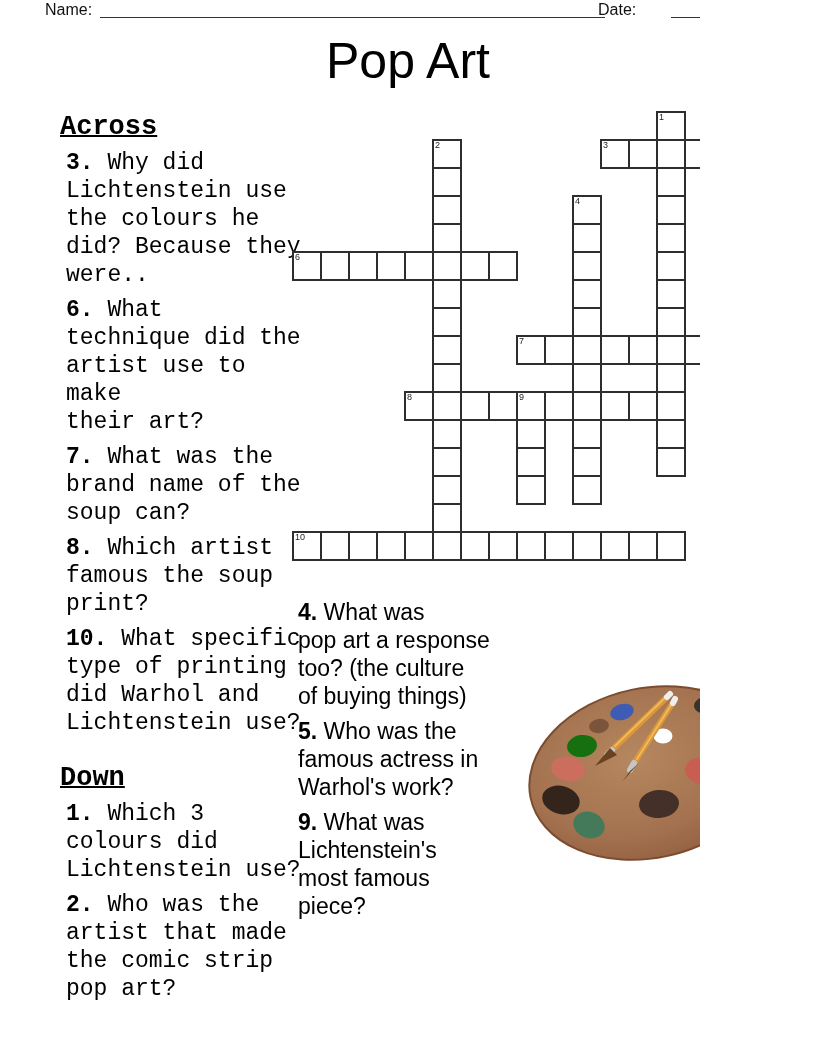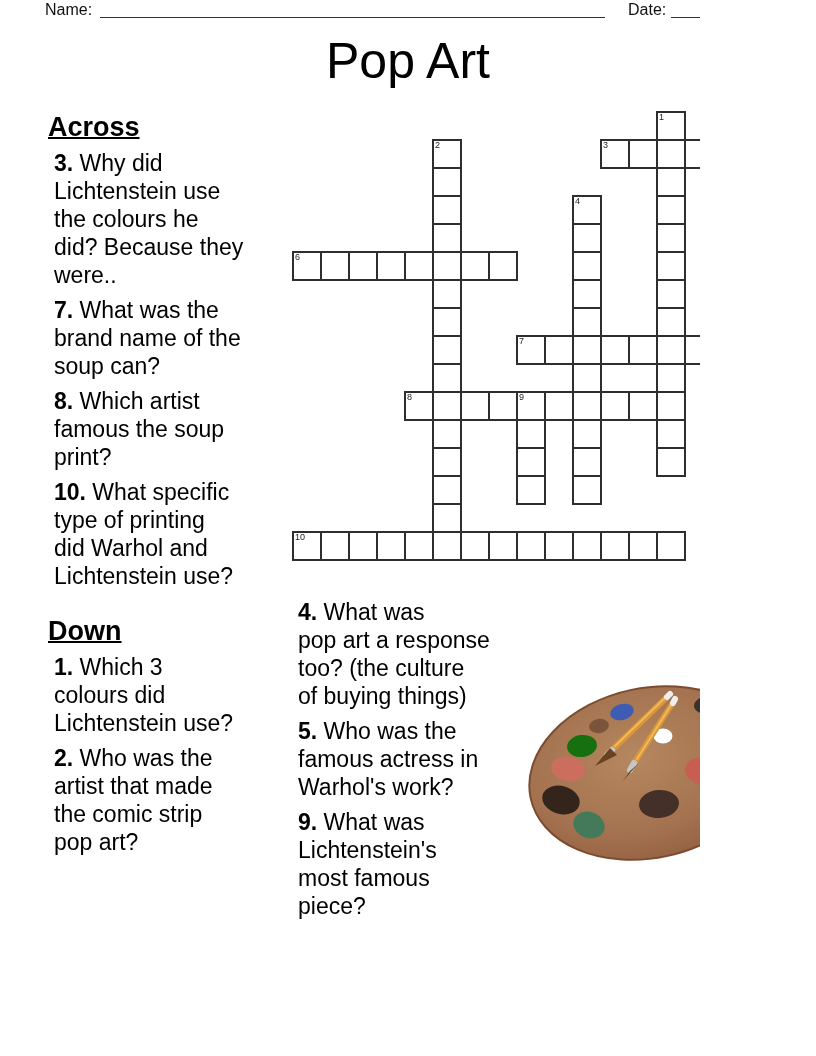--- a/index.html
+++ b/index.html
@@ -8,21 +8,21 @@
     font-family:"Liberation Sans","DejaVu Sans",sans-serif;color:#000;overflow:hidden;
   }
   
   .hdr-label{position:absolute;top:1px;font-size:16px;color:#111;}
   .hdr-line{position:absolute;border-bottom:1.6px solid #333;height:17px;}
   
   .title{position:absolute;top:30px;left:0;width:816px;text-align:center;
          font-size:50px;line-height:62px;color:#000;}
   
   .clue-col{position:absolute;font-size:23px;line-height:28px;color:#000;}
-  .col-left{left:48px;top:110px;width:245px;}
+  .col-left{left:60px;top:110px;width:245px;font-family:Liberation Mono, monospace;}
   .col-mid{left:292px;top:598px;width:245px;}
   .clue-heading{font-size:27px;font-weight:bold;line-height:34px;
                 text-decoration:underline;text-decoration-thickness:2px;margin:0 0 5px 0;}
   .clue-heading.second{margin-top:24px;}
   .clue{margin:0 0 7px 6px;white-space:pre-line;}
   .clue-num{font-weight:bold;}
   
   .grid{position:absolute;left:292px;top:111px;width:478px;height:478px;}
   .cell{position:absolute;width:30px;height:30px;box-sizing:border-box;
         border:2px solid #2e2e2e;background:#fff;}
@@ -30,33 +30,37 @@
   
   .palette-wrap{position:absolute;left:526px;top:678px;width:252px;height:192px;}
 </style>
 </head>
 <body>
 
 <div class="page">
 
   <span class="hdr-label" style="left:45px;">Name:</span>
   <div class="hdr-line" style="left:100px;width:505px;top:0;"></div>
-  <span class="hdr-label" style="left:628px;">Date:</span>
+  <span class="hdr-label" style="left:598px;">Date:</span>
   <div class="hdr-line" style="left:671px;width:69px;top:0;"></div>
 
   <div class="title">Pop Art</div>
 
   <div class="clue-col col-left">
     <div class="clue-heading">Across</div>
     <div>
         <div class="clue"><span class="clue-num">3.</span><span class="clue-text"> Why did
 Lichtenstein use
 the colours he
 did? Because they
 were..</span></div>
+        <div class="clue"><span class="clue-num">6.</span><span class="clue-text"> What
+technique did the
+artist use to make
+their art?</span></div>
         <div class="clue"><span class="clue-num">7.</span><span class="clue-text"> What was the
 brand name of the
 soup can?</span></div>
         <div class="clue"><span class="clue-num">8.</span><span class="clue-text"> Which artist
 famous the soup
 print?</span></div>
         <div class="clue"><span class="clue-num">10.</span><span class="clue-text"> What specific
 type of printing
 did Warhol and
 Lichtenstein use?</span></div>

